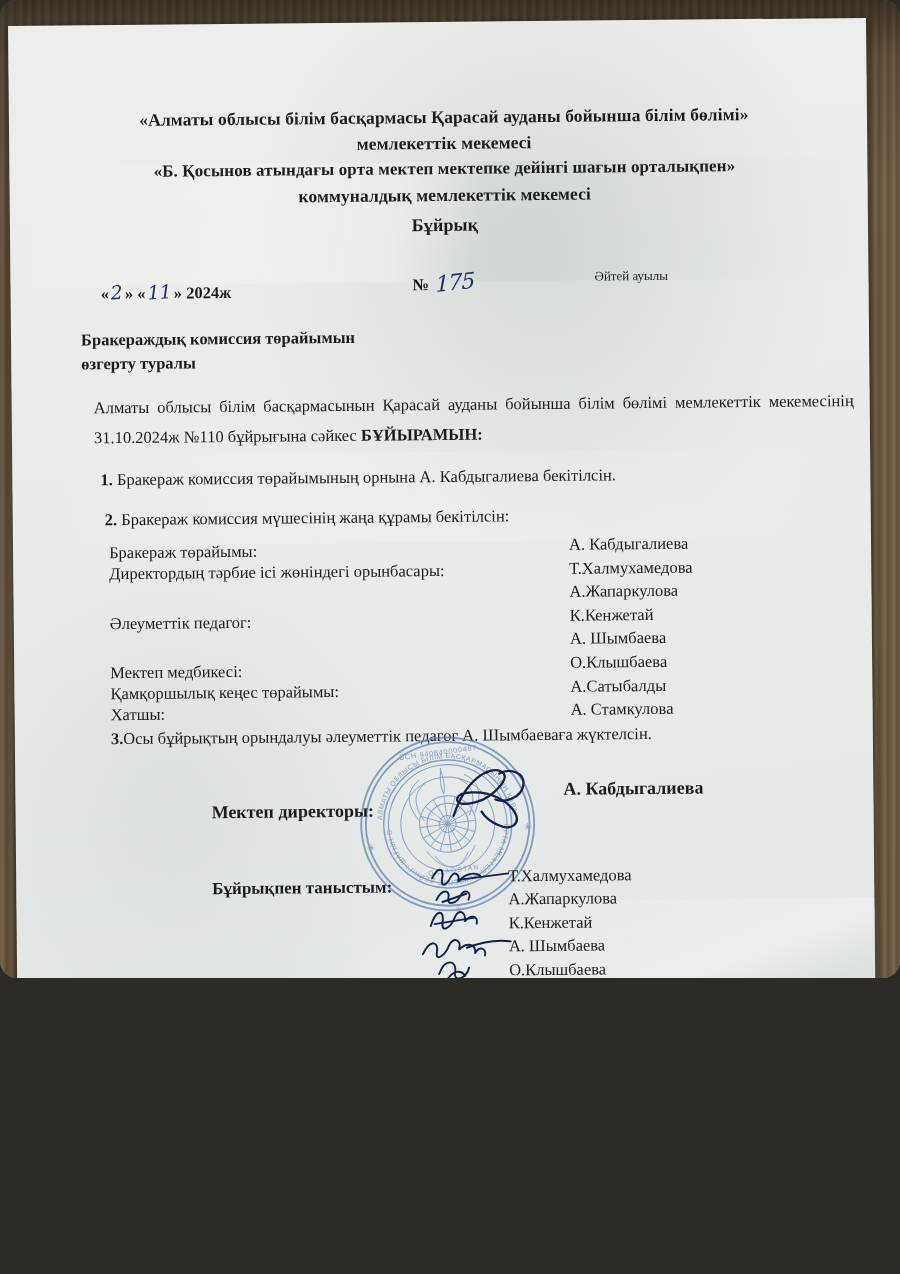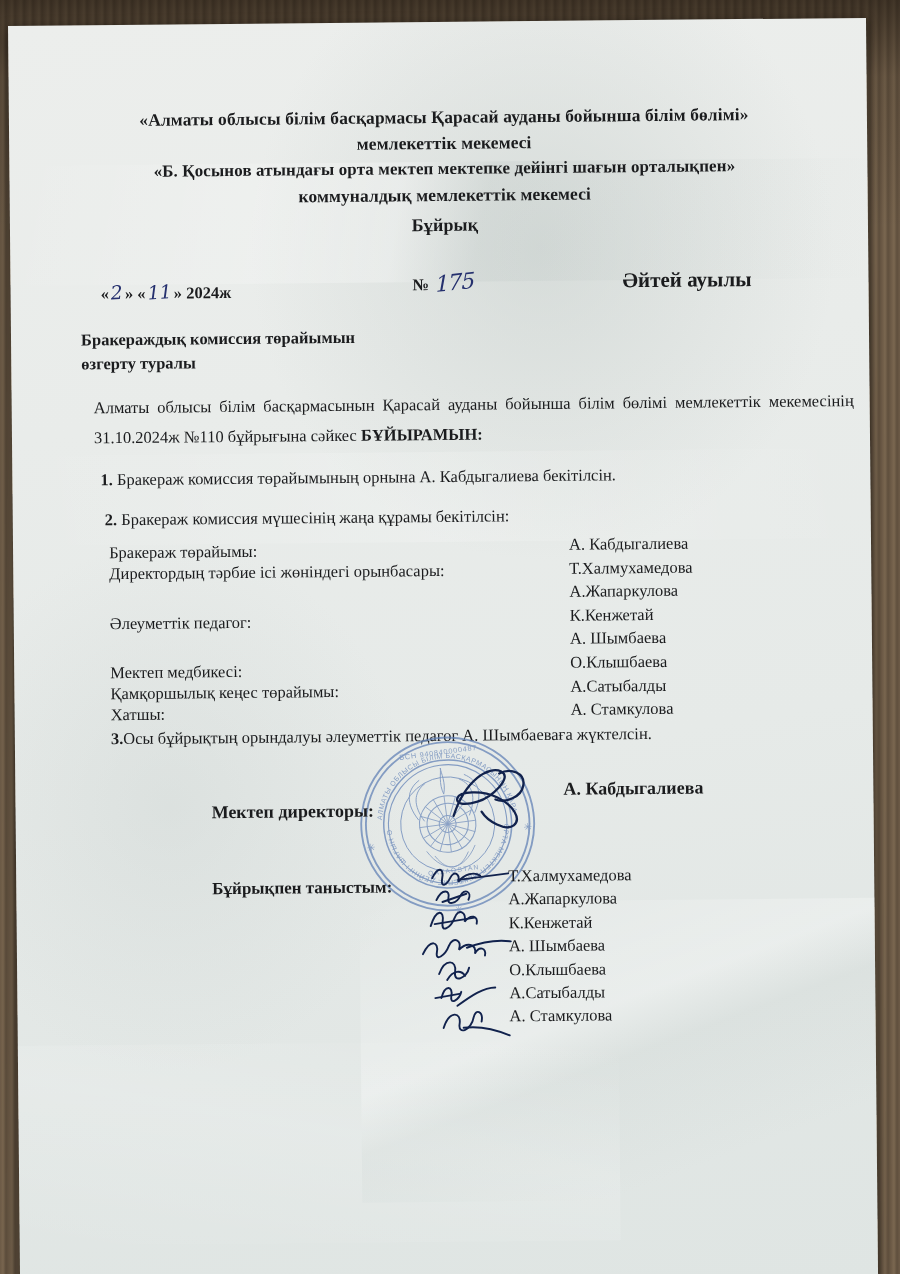--- a/index.html
+++ b/index.html
@@ -4,24 +4,25 @@
 <title>Бұйрық</title>
 <style>
   html, body {
     margin: 0;
     padding: 0;
     background: #2e2a26;
   }
   .photo {
     position: relative;
     width: 900px;
-    height: 1274px;
+    height: 978px;
     overflow: hidden;
     background: #14532d;
     font-family: "Liberation Serif", "DejaVu Serif", serif;
+    border-radius: 17px;
   }
   
   .desk {
     position: absolute;
     inset: 0;
     background:
       repeating-linear-gradient(90deg,
         #6d5b47 0px, #7a6750 3px, #5f4f3d 6px, #6d5b47 9px),
       linear-gradient(180deg, #4a3f33 0%, #6d5b47 40%, #7d6a53 100%);
   }
@@ -104,24 +105,24 @@
   .meta-num {
     position: absolute;
     left: 350px;
     top: 0px;
     font-size: 16.5px;
     font-weight: bold;
     white-space: nowrap;
   }
   .meta-place {
     position: absolute;
-    left: 560px;
+    left: 532px;
     top: 0px;
-    font-size: 21px;
-    font-weight: bold;
+    font-size: 13px;
+    font-weight: normal;
     white-space: nowrap;
   }
   
   .ink {
     font-family: "DejaVu Serif", "Liberation Serif", serif;
     font-style: italic;
     color: #25306e;
     font-weight: normal;
     font-size: 19px;
     transform: rotate(-3deg);

